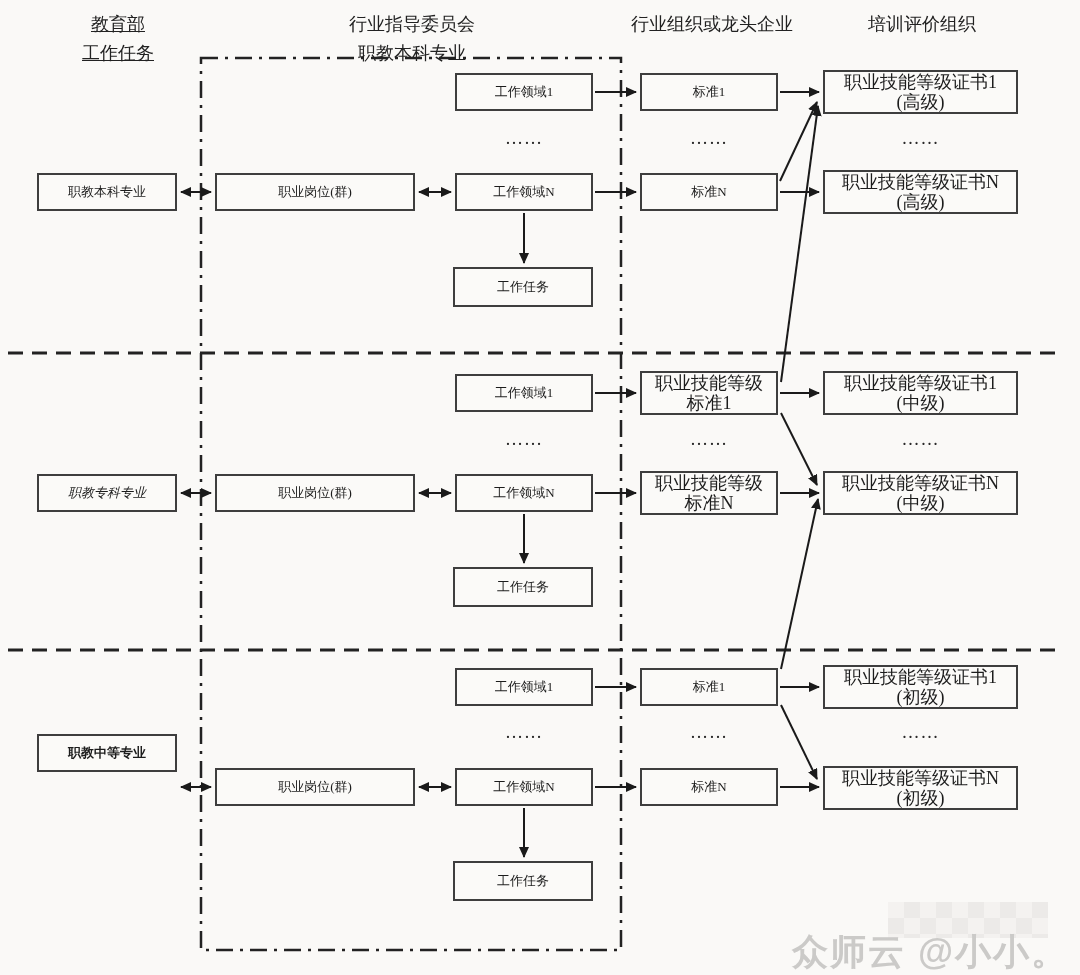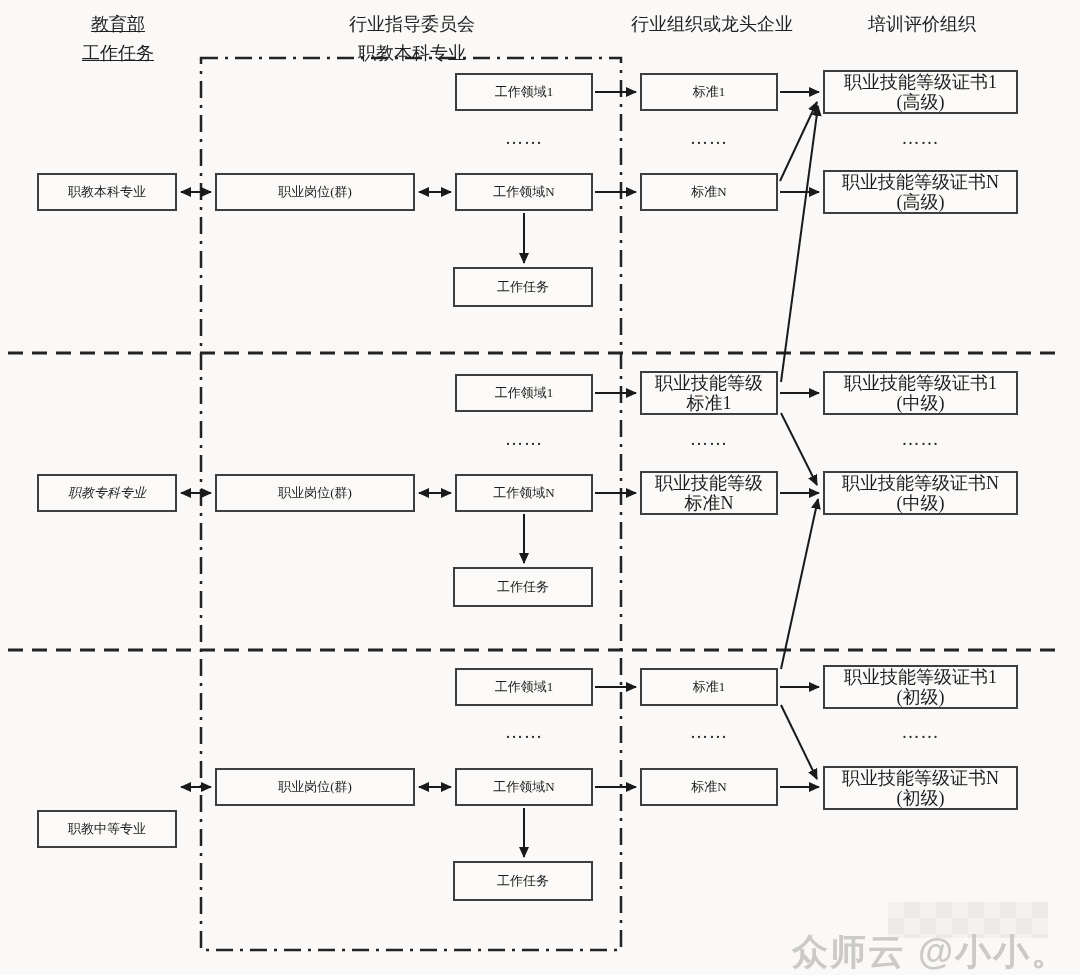--- a/index.html
+++ b/index.html
@@ -123,21 +123,21 @@
     <span>(中级)</span>
   </div>
   <div class="box" style="left:823px;top:471px;width:195px;height:44px;font-size:18px;">
     <span>职业技能等级证书N</span>
     <span>(中级)</span>
   </div>
   <div class="dots" style="left:455px;top:427px;width:138px;">……</div>
   <div class="dots" style="left:640px;top:427px;width:138px;">……</div>
   <div class="dots" style="left:823px;top:427px;width:195px;">……</div>
 
-  <div class="box" style="left:37px;top:810px;width:140px;height:38px;">
+  <div class="box" style="left:37px;top:734px;width:140px;height:38px;font-weight:bold;">
     <span>职教中等专业</span>
   </div>
   <div class="box" style="left:215px;top:768px;width:200px;height:38px;">
     <span>职业岗位(群)</span>
   </div>
   <div class="box" style="left:455px;top:668px;width:138px;height:38px;">
     <span>工作领域1</span>
   </div>
   <div class="box" style="left:455px;top:768px;width:138px;height:38px;">
     <span>工作领域N</span>

